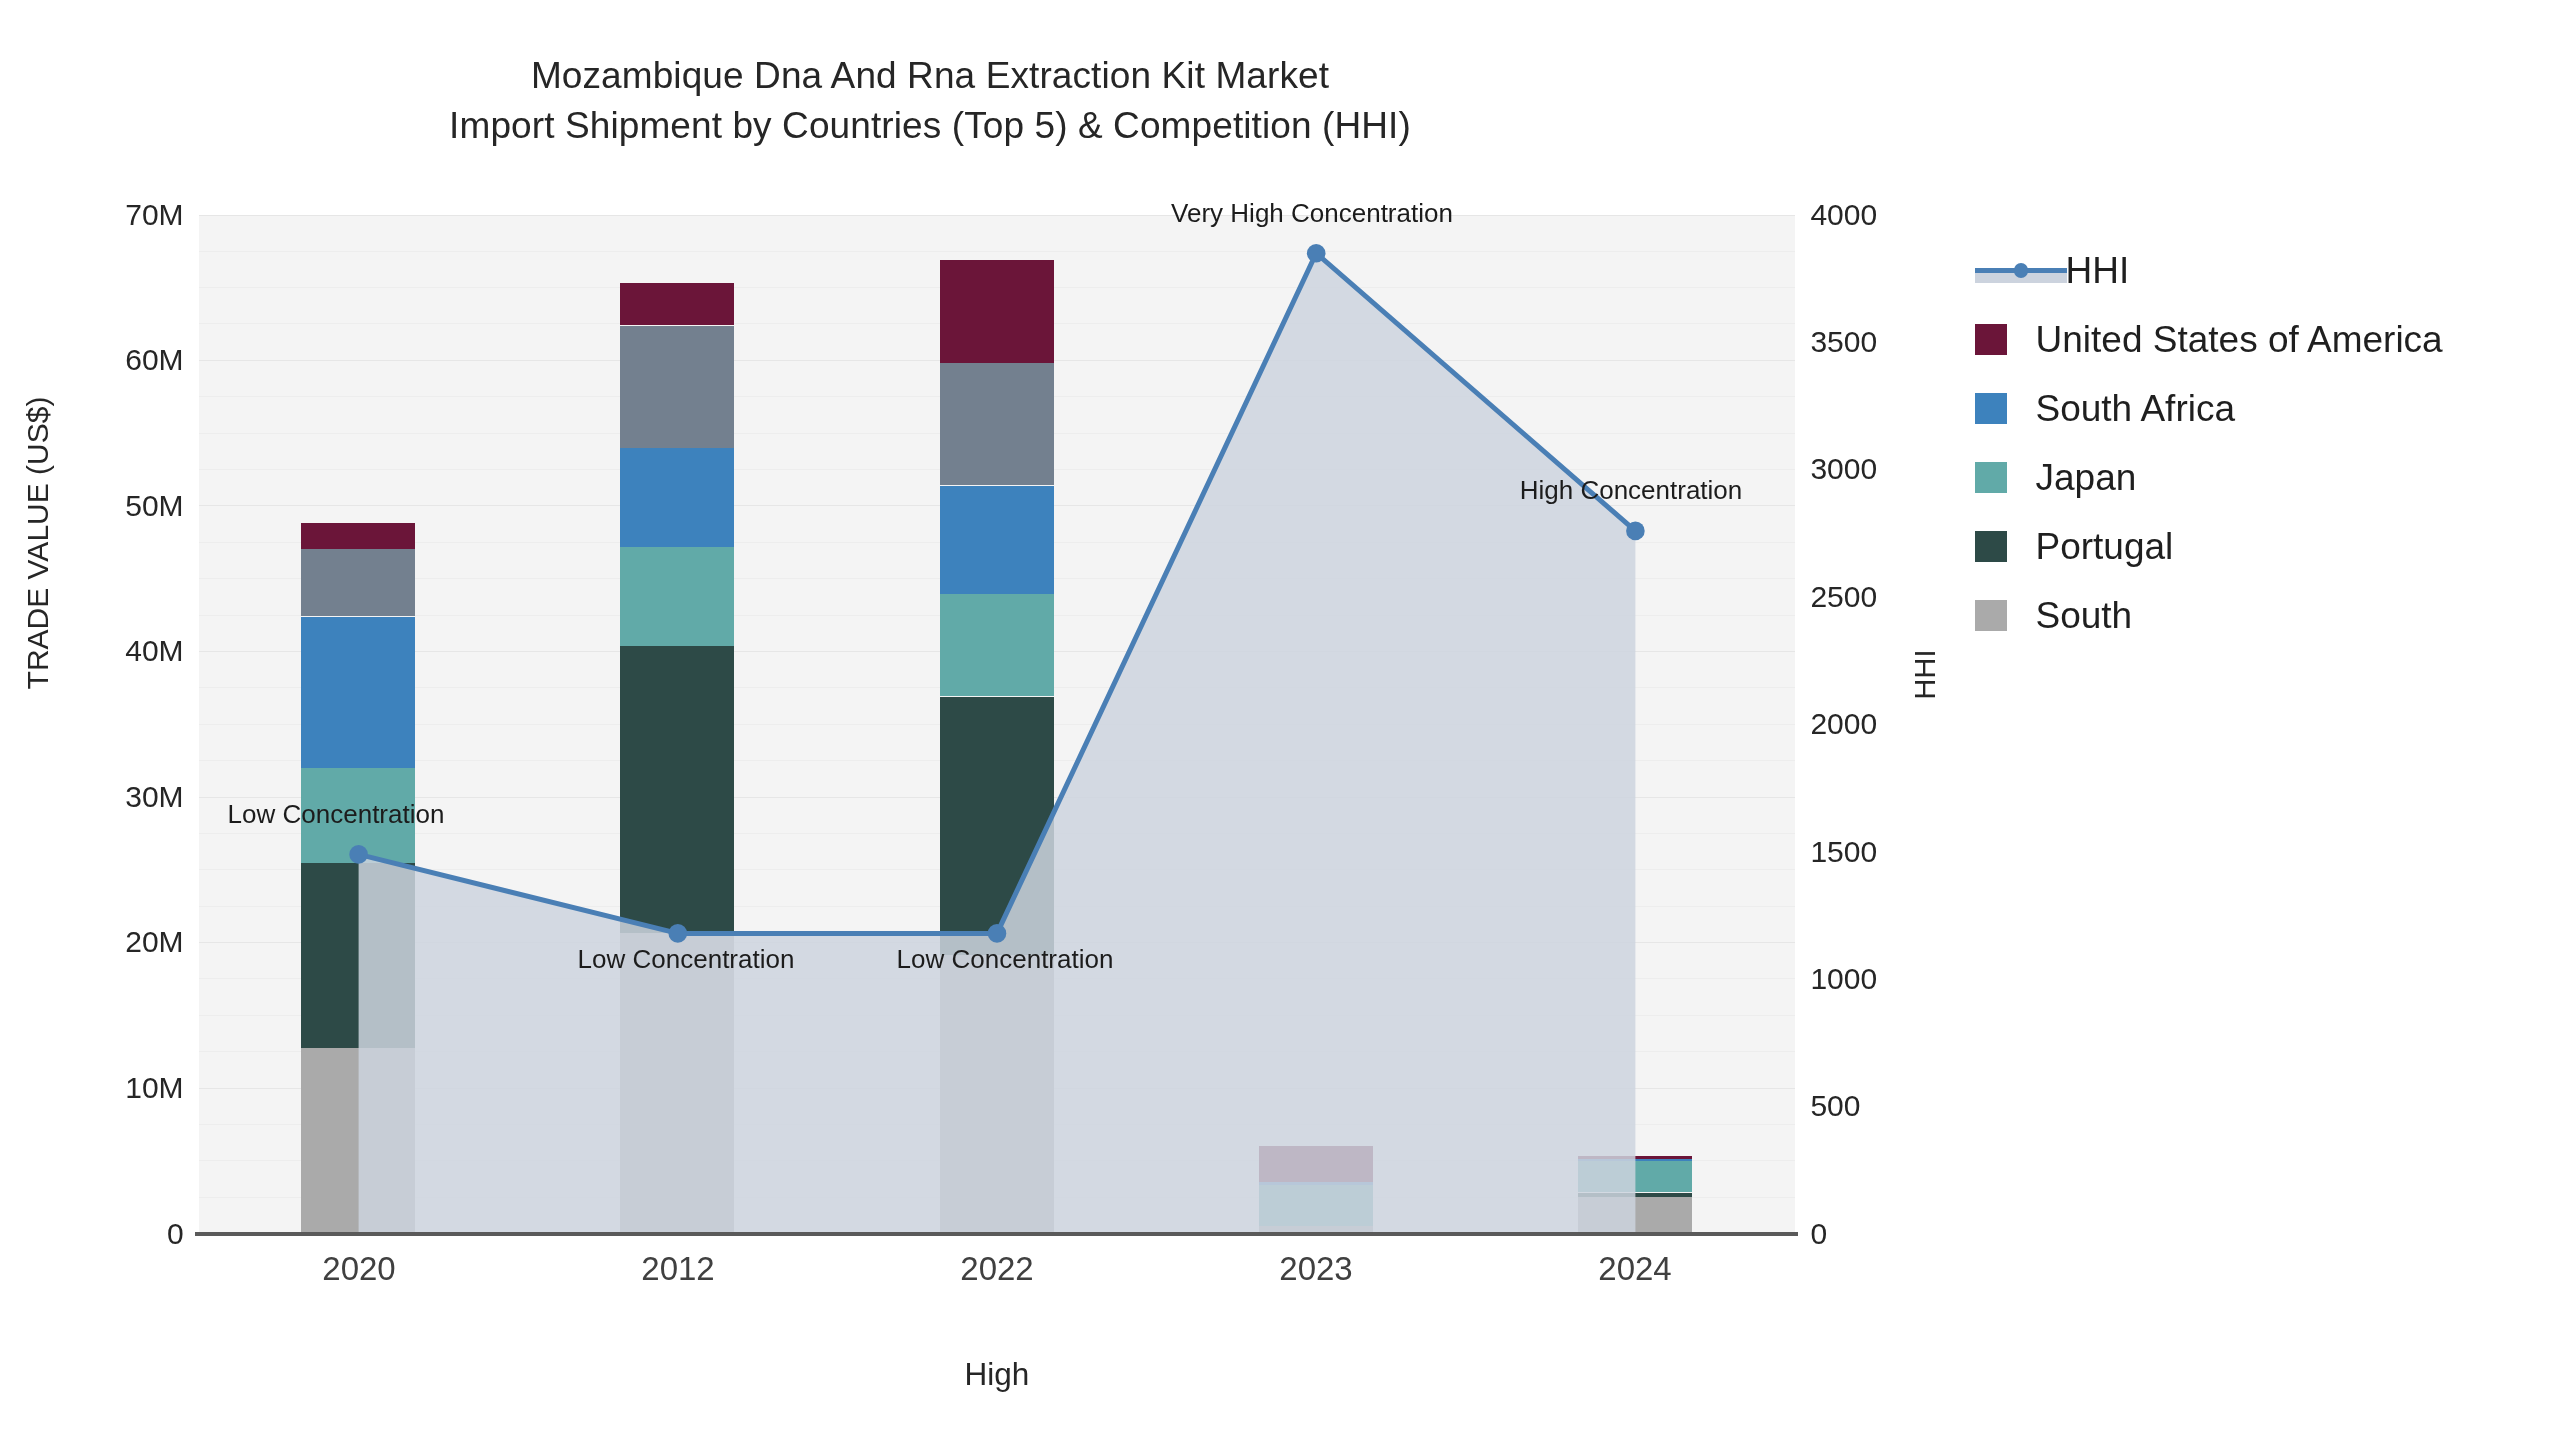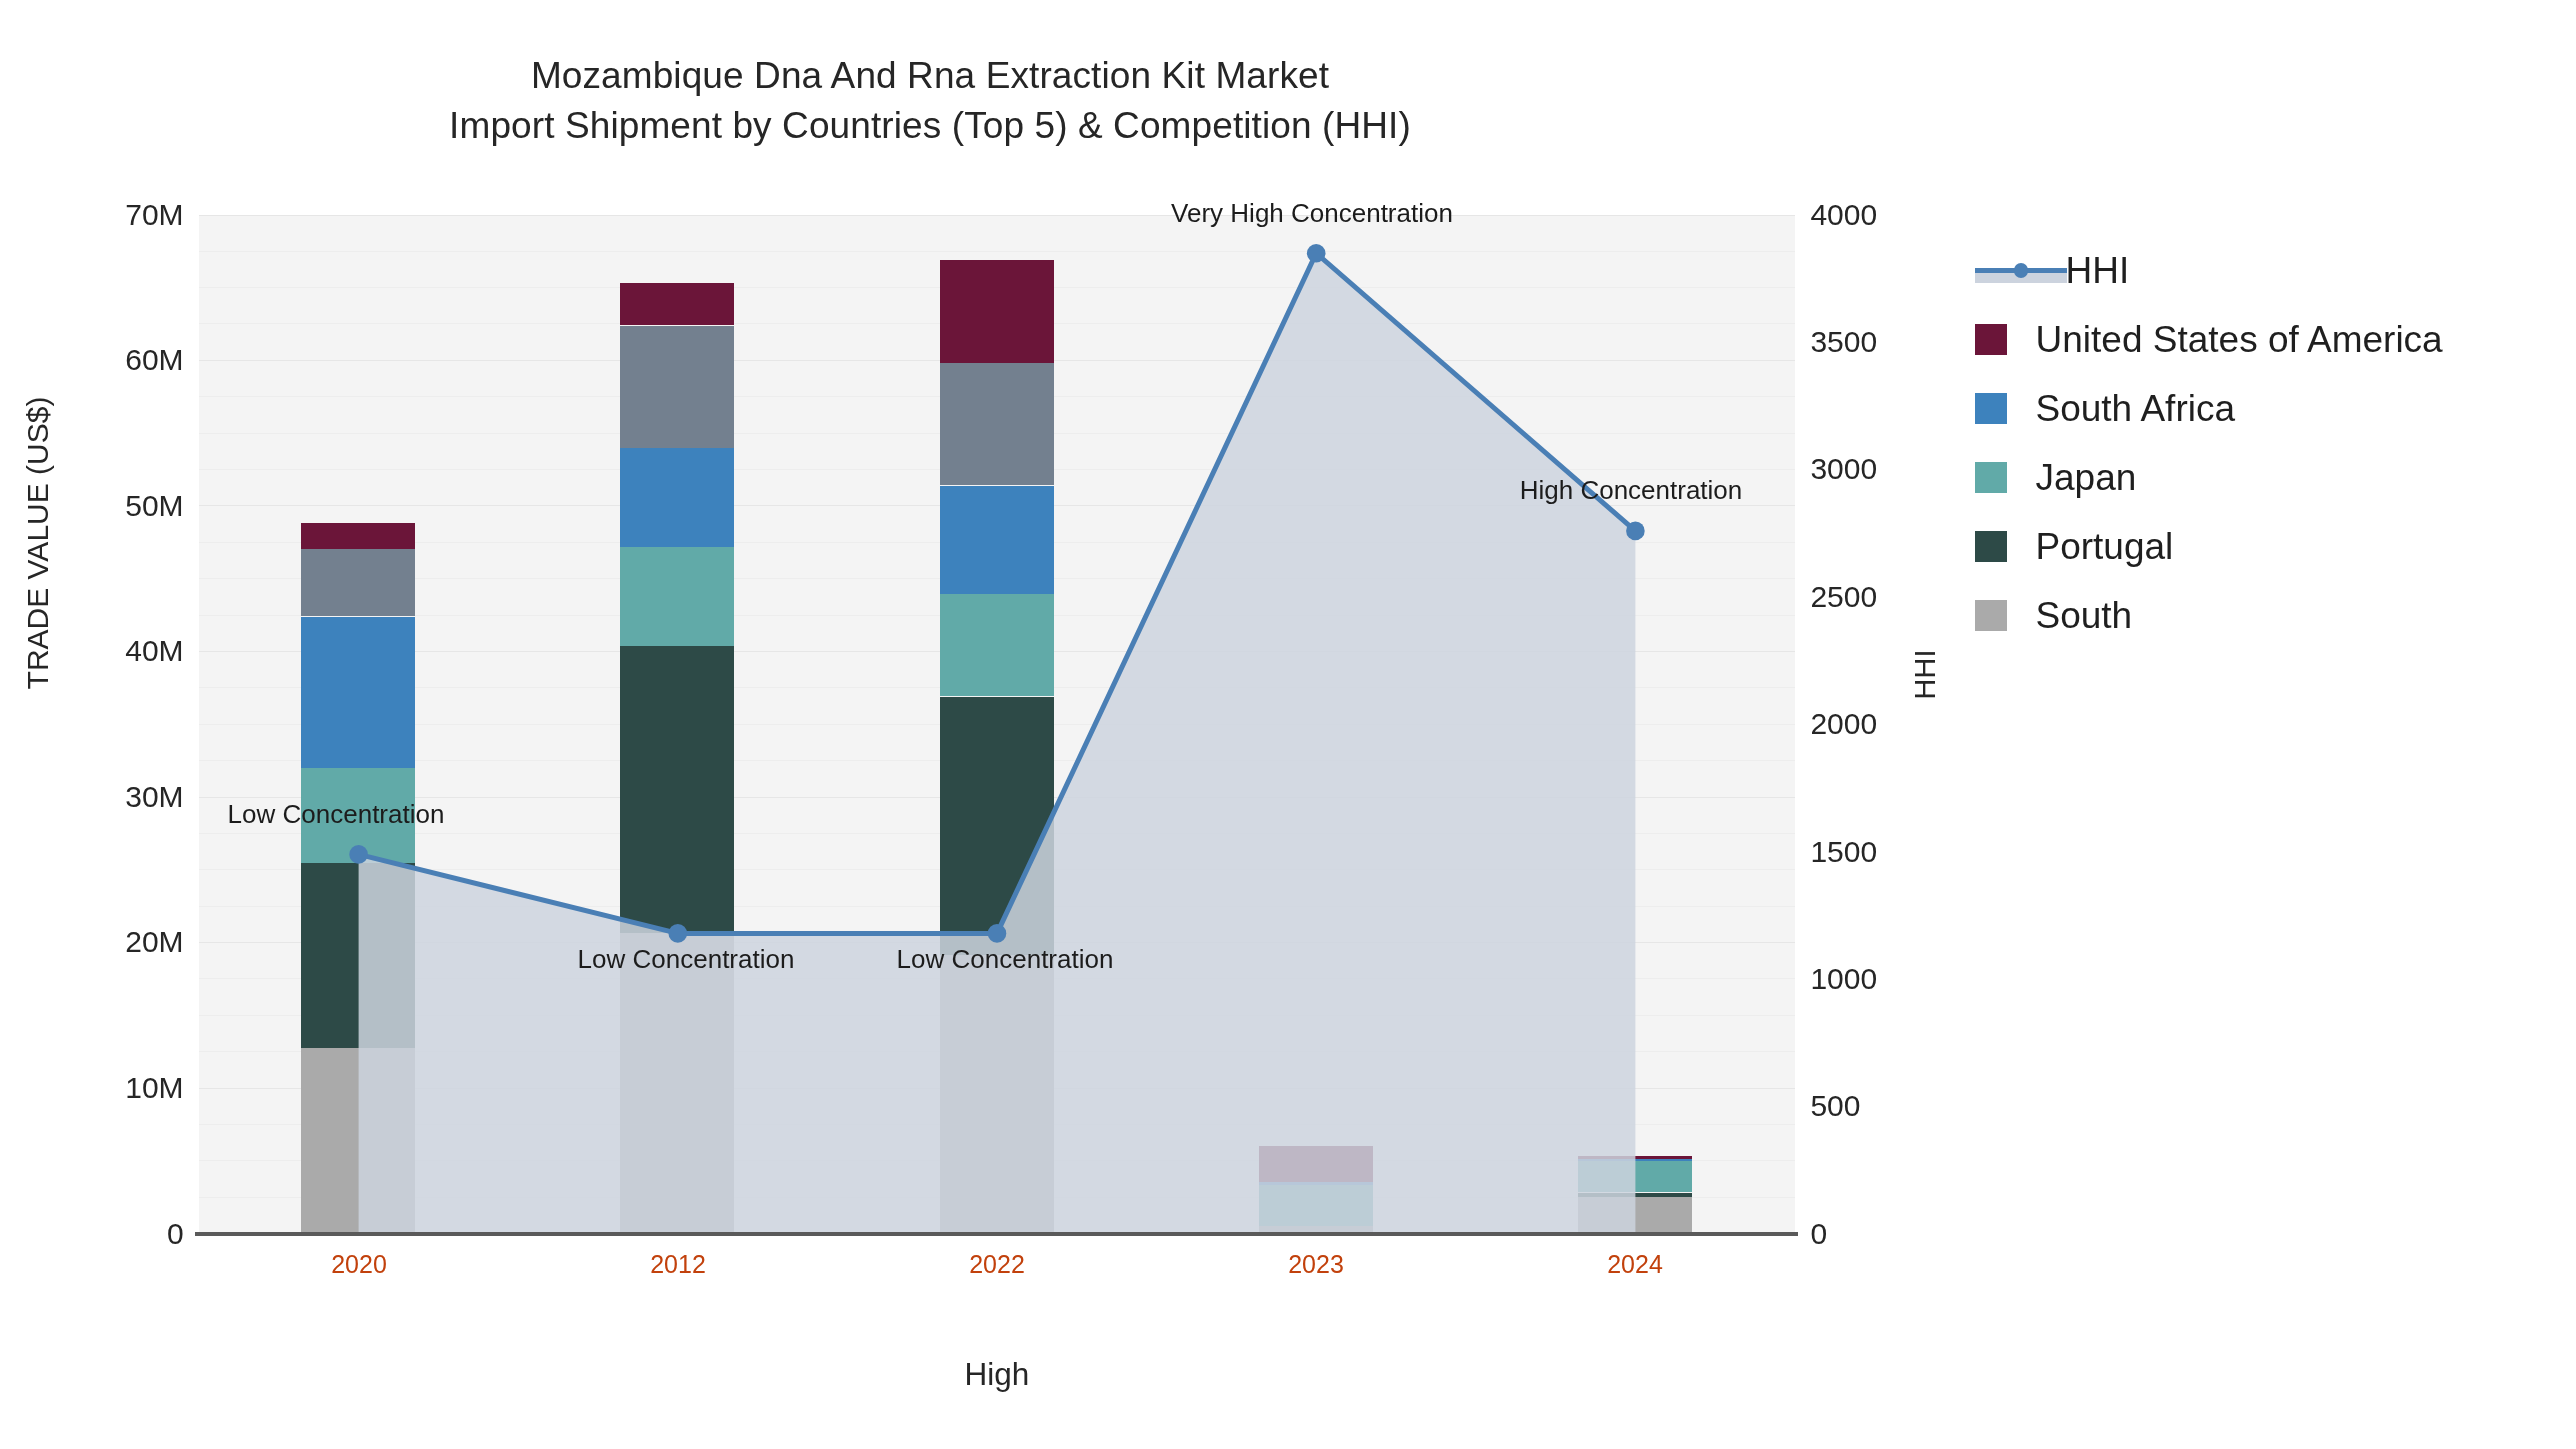--- a/index.html
+++ b/index.html
@@ -26,21 +26,21 @@
   
   #hhi-svg{position:absolute;left:0;top:0;width:1596px;height:1019px;}
 
   
   .ytick-l{position:absolute;right:1.4px;font-size:30px;color:#262626;text-align:right;transform:translateY(-50%);white-space:nowrap;}
   #yaxis-left{position:absolute;left:0px;top:0;width:185px;height:1449px;}
   .ytick-r{position:absolute;left:1.4px;font-size:30px;color:#262626;transform:translateY(-50%);white-space:nowrap;}
   #yaxis-right{position:absolute;left:1809px;top:0;width:172px;height:1449px;}
 
   #xaxis{position:absolute;left:199px;top:1246px;width:1596px;height:64px;}
-  .xtick{position:absolute;font-size:25px;color:#c2410c;transform:translateX(-50%);white-space:nowrap;}
+  .xtick{position:absolute;font-size:33px;color:#404040;transform:translateX(-50%);white-space:nowrap;}
 
   #ylabel-left{position:absolute;left:-163px;top:526px;width:401px;text-align:center;font-size:30px;color:#262626;
                transform:rotate(-90deg);transform-origin:50% 50%;white-space:nowrap;}
   #ylabel-right{position:absolute;left:1832px;top:658px;width:186px;text-align:center;font-size:29px;color:#262626;
                transform:rotate(-90deg);transform-origin:50% 50%;white-space:nowrap;}
   #xlabel{position:absolute;left:199px;top:1356px;width:1596px;text-align:center;font-size:31.5px;color:#262626;}
 
   
   .annot{position:absolute;font-size:26px;color:#1c1c1c;white-space:nowrap;transform:translate(-50%,-100%);}
 

